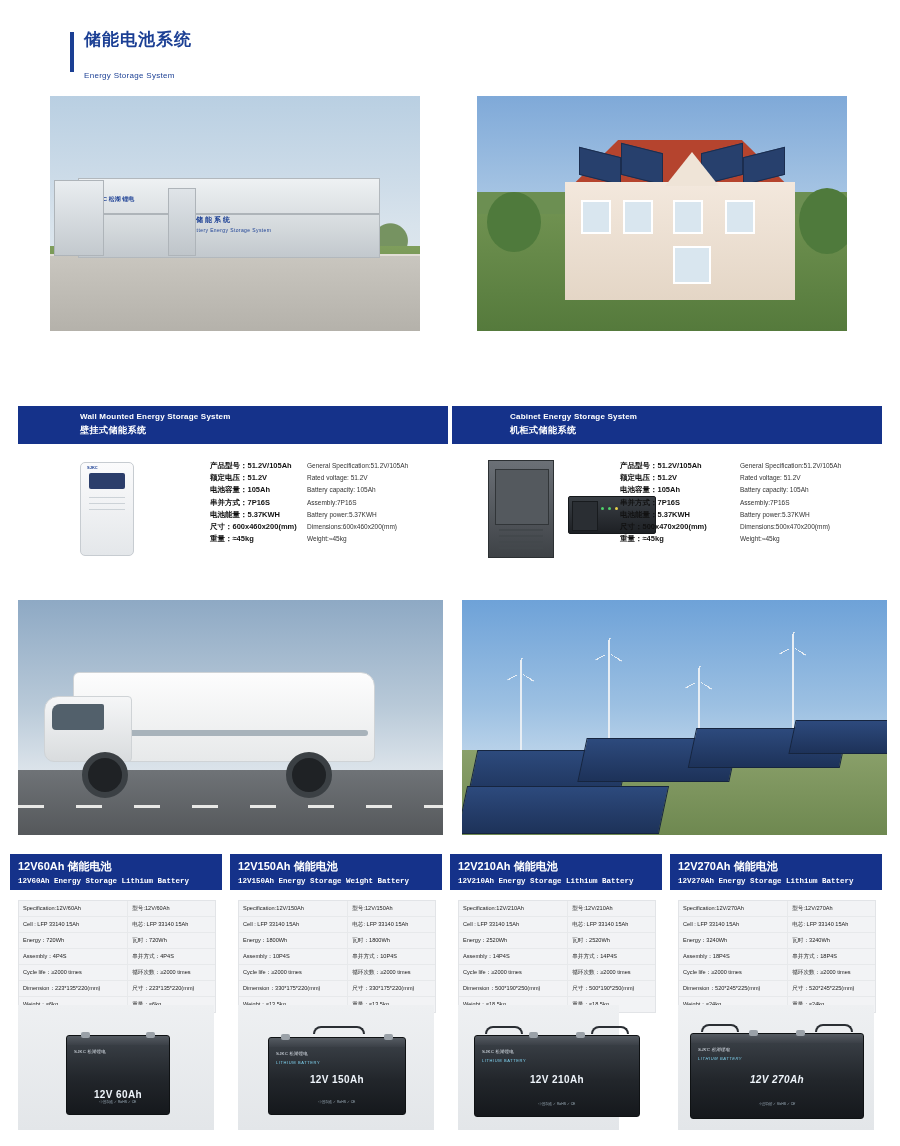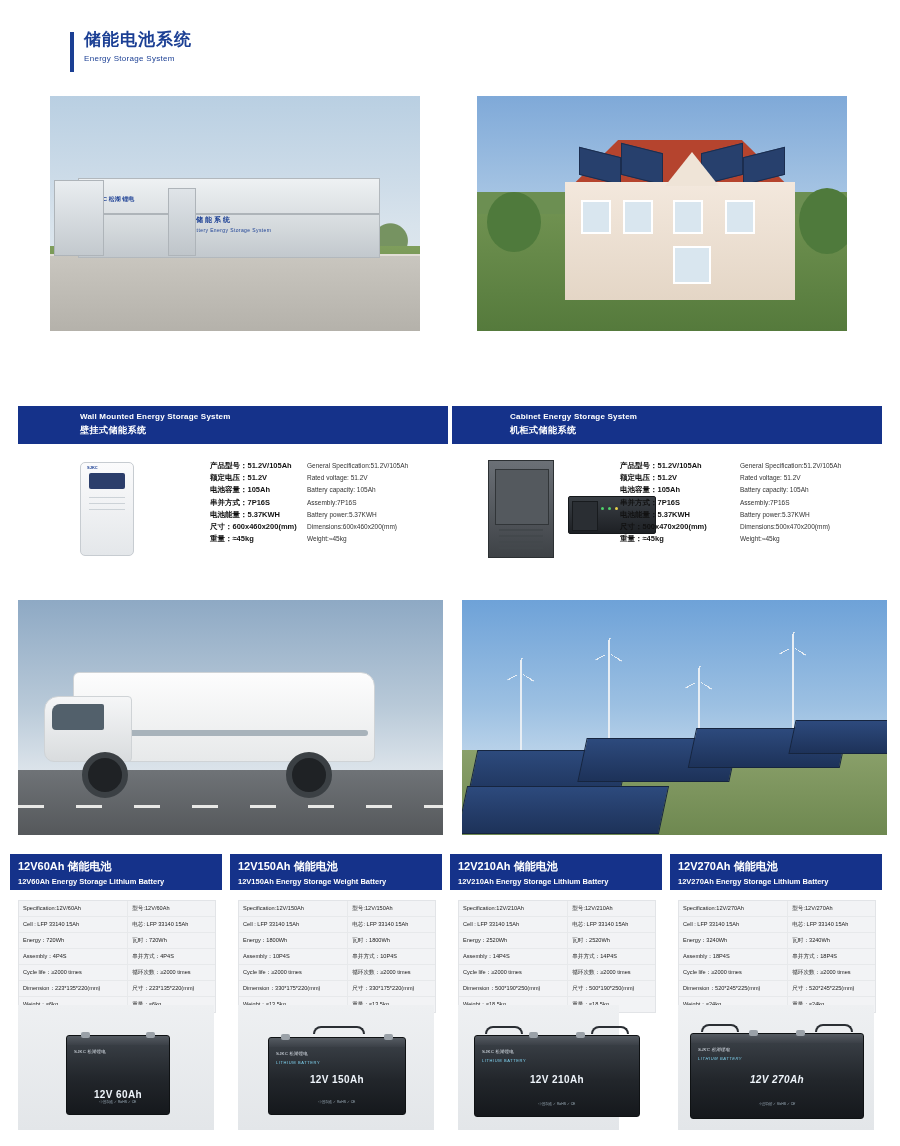--- a/index.html
+++ b/index.html
@@ -7,21 +7,21 @@
     width:900px;height:1146px;background:#ffffff;
     font-family:"Liberation Sans","DejaVu Sans",sans-serif;
     color:#222;overflow:hidden;position:relative;
   }
   .page{position:relative;width:900px;height:1146px;}
 
   
   .header{position:absolute;left:70px;top:30px;display:flex;align-items:flex-start;}
   .header .bar{width:4px;height:40px;background:#1b3f94;margin-right:10px;margin-top:2px;}
   .header .cn{font-size:17px;font-weight:bold;color:#1b3f94;line-height:20px;letter-spacing:1px;}
-  .header .en{font-size:8px;color:#1b3f94;line-height:12px;margin-top:3px;letter-spacing:.3px;}
+  .header .en{font-size:8px;color:#1b3f94;line-height:12px;margin-top:20px;letter-spacing:.3px;}
 
   
   .photo{position:absolute;overflow:hidden;}
   .photo1{left:50px;top:96px;width:370px;height:235px;}
   .photo2{left:477px;top:96px;width:370px;height:235px;}
 
   
   .sky-a{position:absolute;inset:0;background:linear-gradient(#b9cfe2 0%,#cfdde9 40%,#d8e3ec 55%,#e6ecef 100%);}
   .trees-a{position:absolute;left:0;top:120px;width:100%;height:40px;background:
      radial-gradient(circle at 8% 60%, #6f8b5c 0 18px, transparent 19px),
@@ -99,21 +99,21 @@
   .sky-d{position:absolute;inset:0;background:linear-gradient(#6ea2d8 0%,#9cc0e2 45%,#cfe0ef 80%,#e6eef4 100%);}
   .field-d{position:absolute;left:0;top:150px;width:100%;height:85px;background:linear-gradient(#8aa06a,#6e8850);}
   .pvrow{position:absolute;background:linear-gradient(#2d4a7d,#1d3259);border:1px solid #16253f;transform:skewX(-12deg);}
   .turbine{position:absolute;width:2px;background:#e8eef4;}
   .turbine:after{content:"";position:absolute;left:-14px;top:-2px;width:30px;height:30px;border-radius:50%;
      background:conic-gradient(from 0deg,#e8eef4 0 6deg,transparent 6deg 120deg,#e8eef4 120deg 126deg,transparent 126deg 240deg,#e8eef4 240deg 246deg,transparent 246deg 360deg);}
 
   
   .colbar{position:absolute;background:#15328a;color:#fff;height:36px;}
   .colbar .c1{font-size:11px;font-weight:bold;}
-  .colbar .c2{font-size:7.5px;font-weight:bold;margin-top:3px;}
+  .colbar .c2{font-size:7.5px;font-weight:bold;margin-top:3px;font-family:Liberation Mono, monospace;}
   .spectable{position:absolute;background:#f2f3f5;border:1px solid #e2e4e7;}
   .spectable .row{display:flex;font-size:5.6px;line-height:9px;border-bottom:1px solid #e7e9eb;}
   .spectable .row:last-child{border-bottom:none;}
   .spectable .ca{width:56%;padding:3px 4px;color:#222;white-space:nowrap;overflow:hidden;}
   .spectable .cb{width:44%;padding:3px 4px;color:#222;white-space:nowrap;overflow:hidden;border-left:1px solid #e7e9eb;}
 
   .batimg{position:absolute;background:linear-gradient(#eef0f2,#e3e6e9);}
   .bat{position:absolute;background:linear-gradient(#3d434a,#22262b 55%,#15181c);border-radius:3px;border:1px solid #0f1214;}
   .bat .top{position:absolute;left:0;top:0;width:100%;height:9px;background:linear-gradient(#555b62,#3b4047);border-radius:3px 3px 0 0;}
   .bat .term{position:absolute;top:-4px;width:9px;height:6px;background:#9aa1a8;border-radius:2px;}

